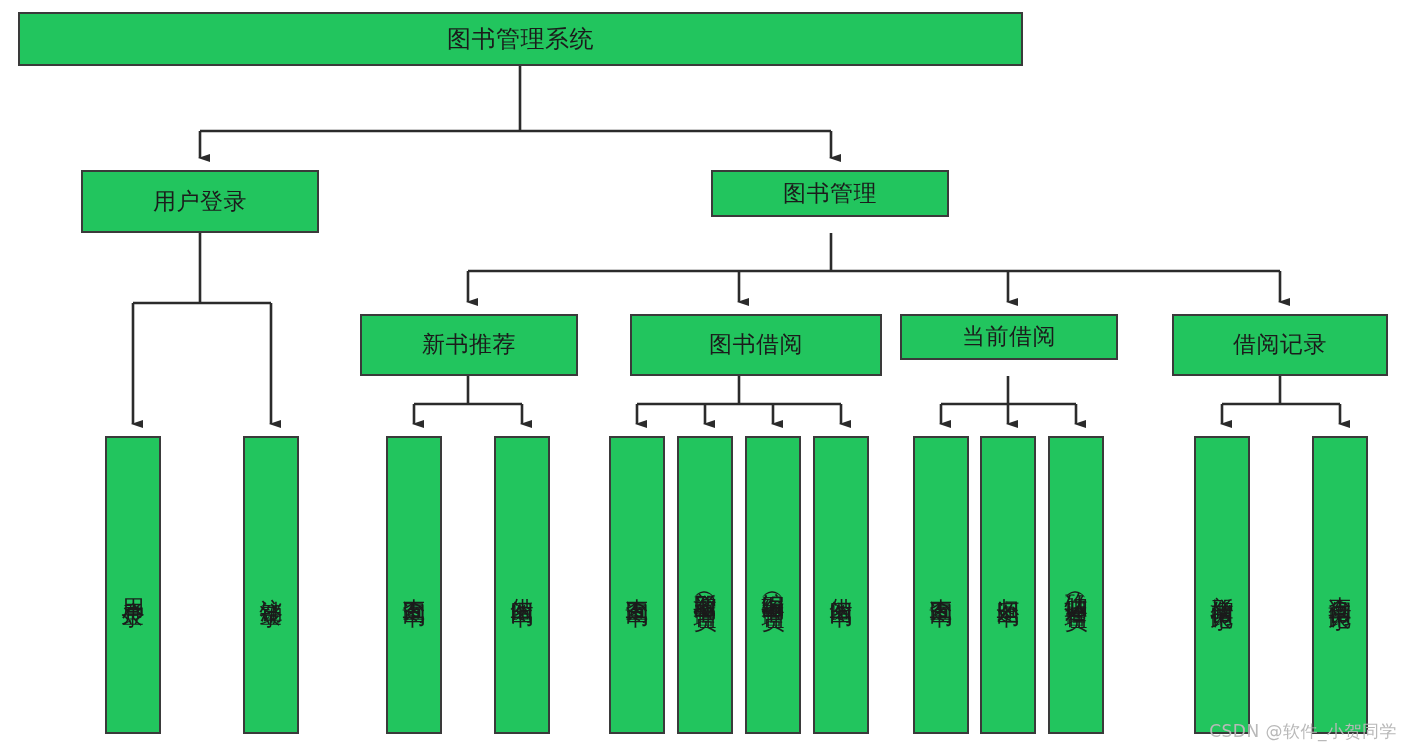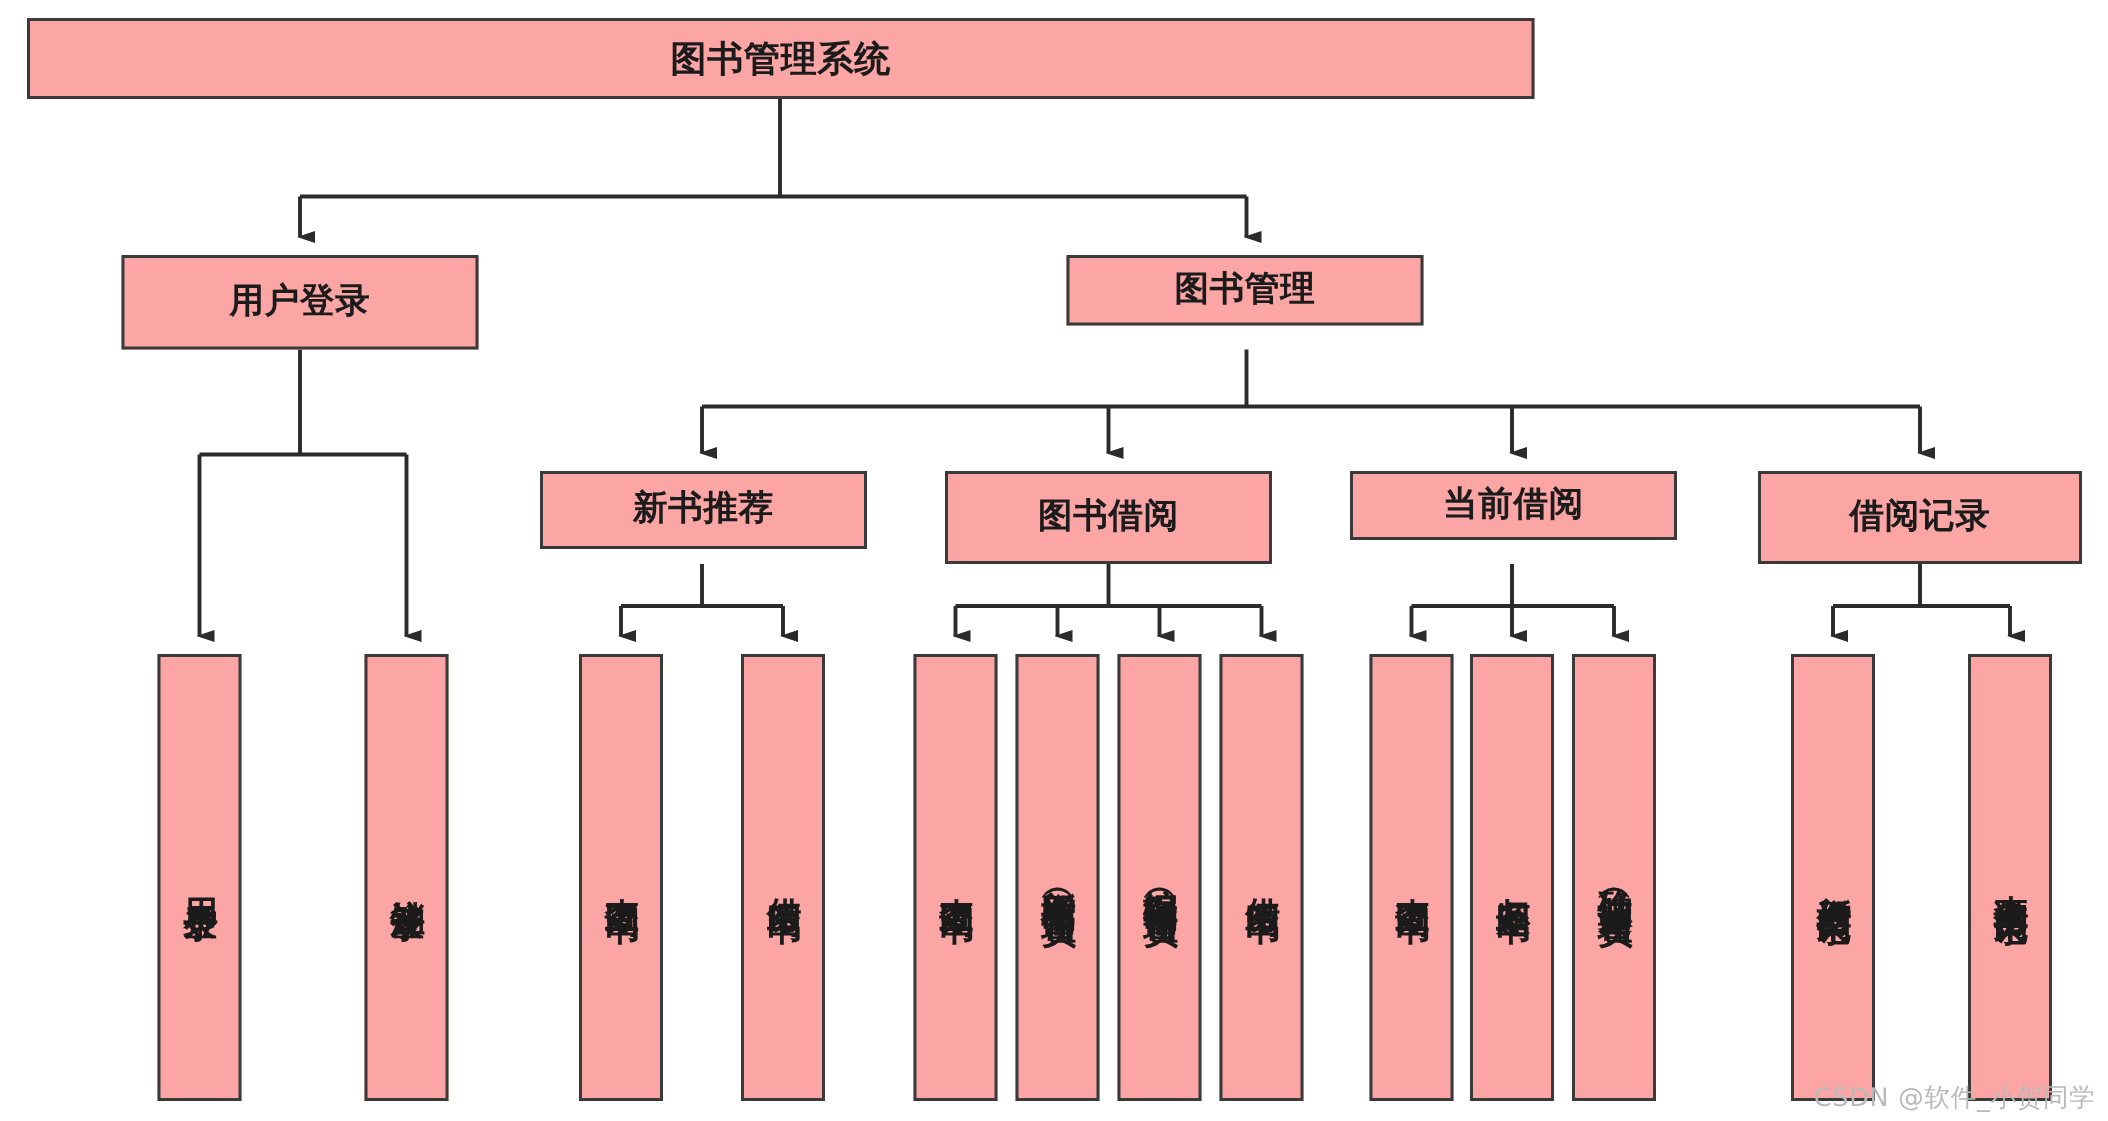--- a/index.html
+++ b/index.html
@@ -22,28 +22,27 @@
     position: absolute;
     left: 0;
     top: 0;
     width: 1405px;
     height: 747px;
     pointer-events: none;
   }
   .node {
     position: absolute;
     box-sizing: border-box;
-    background: #fca5a5;
+    background: #22c55e;
     border: 2.5px solid #3a3a3a;
     display: flex;
     align-items: center;
     justify-content: center;
     color: #1b1b1b;
     z-index: 2;
-    font-weight: bold;
   }
   .node .label {
     font-size: 23px;
     line-height: 1.18;
     letter-spacing: 0.5px;
     white-space: nowrap;
     text-align: center;
   }
   .node.vertical {
     align-items: center;
@@ -129,24 +128,24 @@
     <span class="label">图书管理系统</span>
   </div>
 
   <div class="node" style="left:81px; top:170px; width:238px; height:63px;">
     <span class="label">用户登录</span>
   </div>
   <div class="node" style="left:711px; top:170px; width:238px; height:47px;">
     <span class="label">图书管理</span>
   </div>
 
-  <div class="node" style="left:360px; top:314px; width:218px; height:52px;">
+  <div class="node" style="left:360px; top:314px; width:218px; height:62px;">
     <span class="label">新书推荐</span>
   </div>
-  <div class="node" style="left:630px; top:314px; width:218px; height:62px;">
+  <div class="node" style="left:630px; top:314px; width:252px; height:62px;">
     <span class="label">图书借阅</span>
   </div>
   <div class="node" style="left:900px; top:314px; width:218px; height:46px;">
     <span class="label">当前借阅</span>
   </div>
   <div class="node" style="left:1172px; top:314px; width:216px; height:62px;justify-content:center;">
     <span class="label">借阅记录</span>
   </div>
 
   <div class="node vertical" style="left:105px; top:436px; width:56px; height:298px;">

